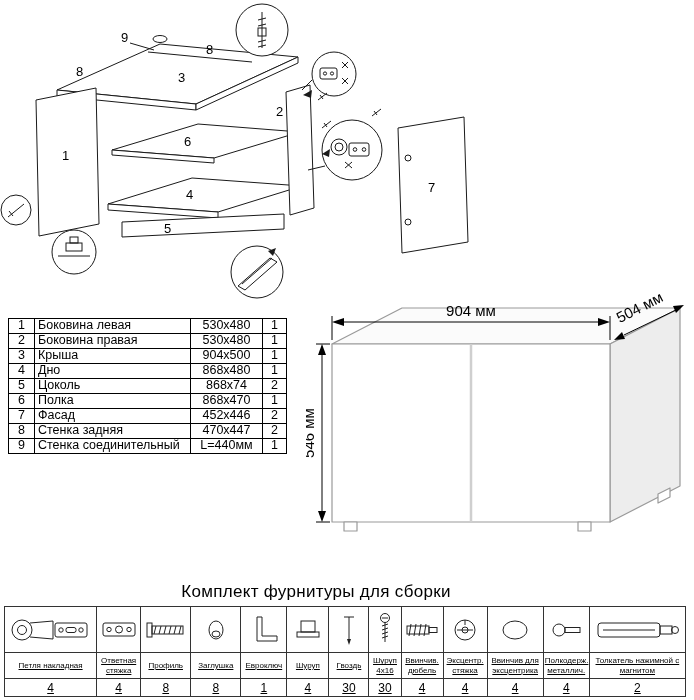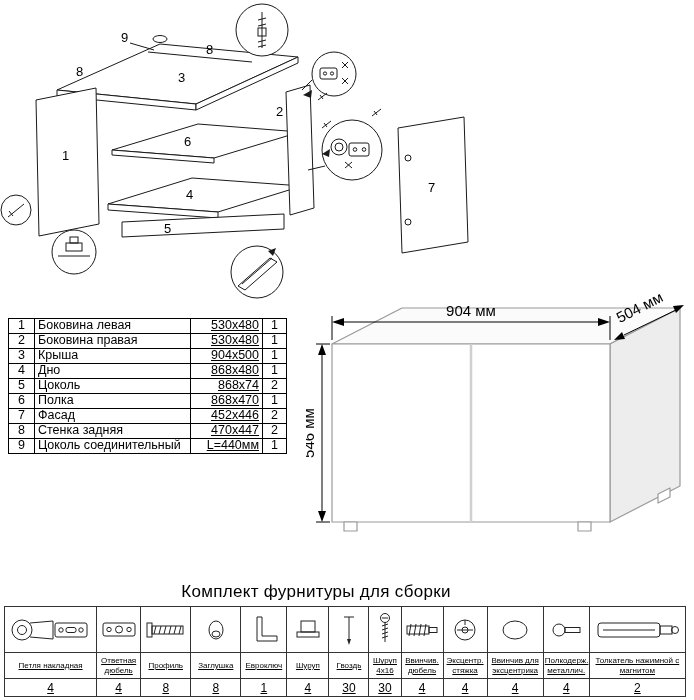--- a/index.html
+++ b/index.html
@@ -12,21 +12,21 @@
 
   .exploded { position:absolute; left:0; top:0; }
 
   .parts-table { position:absolute; left:8px; top:318px; border-collapse:collapse; }
   .parts-table td {
     border:1px solid #000; font-size:12.5px; height:15px; padding:0 3px;
     white-space:nowrap; line-height:1.1;
   }
   .parts-table td.c-num { width:26px; text-align:center; }
   .parts-table td.c-name { width:156px; text-align:left;margin-left:21px; }
-  .parts-table td.c-size { width:72px; text-align:right;text-decoration:underline; }
+  .parts-table td.c-size { width:72px; text-align:center; }
   .parts-table td.c-qty { width:24px; text-align:center; }
 
   .dims { position:absolute; left:306px; top:282px; }
 
   .hw-title {
     position:absolute; left:0; top:582px; width:596px; text-align:center;
     font-size:17px; letter-spacing:0.3px;padding-left:36px;
   }
   .hw-table {
     position:absolute; left:4px; top:606px; border-collapse:collapse; table-layout:fixed;
@@ -195,21 +195,21 @@
         <td class="c-qty">2</td>
       </tr>
       <tr>
         <td class="c-num">8</td>
         <td class="c-name">Стенка задняя</td>
         <td class="c-size">470x447</td>
         <td class="c-qty">2</td>
       </tr>
       <tr>
         <td class="c-num">9</td>
-        <td class="c-name">Цоколь соединительный</td>
+        <td class="c-name">Стенка соединительный</td>
         <td class="c-size">L=440мм</td>
         <td class="c-qty">1</td>
       </tr>
     </tbody>
   </table>
 
   <svg class="dims" width="384" height="292" viewBox="0 0 384 292" xmlns="http://www.w3.org/2000/svg">
     <g stroke="#9a9a9a" stroke-width="1.2" stroke-linejoin="round">
       <polygon points="26,62 96,26 374,26 304,62" fill="#fbfbfb"></polygon>
       <polygon points="304,62 374,26 374,204 304,240" fill="#ededed"></polygon>
@@ -362,21 +362,21 @@
           <svg width="88" height="40" viewBox="0 0 88 40" stroke="#222" fill="none">
             <rect x="5" y="13" width="62" height="14" rx="3"></rect>
             <line x1="10" y1="20" x2="62" y2="20"></line>
             <rect x="67" y="16" width="12" height="8"></rect>
               <circle cx="82" cy="20" r="3.5"></circle>
           </svg>
         </td>
       </tr>
       <tr>
         <td class="name-cell">Петля накладная</td>
-        <td class="name-cell">Ответная дюбель</td>
+        <td class="name-cell">Ответная стяжка</td>
         <td class="name-cell">Профиль</td>
         <td class="name-cell">Заглушка</td>
         <td class="name-cell">Евроключ</td>
         <td class="name-cell">Шуруп</td>
         <td class="name-cell">Гвоздь</td>
         <td class="name-cell">Шуруп 4x16</td>
         <td class="name-cell">Ввинчив. дюбель</td>
         <td class="name-cell">Эксцентр. стяжка</td>
         <td class="name-cell">Ввинчив для эксцентрика</td>
         <td class="name-cell">Полкодерж. металлич.</td>

